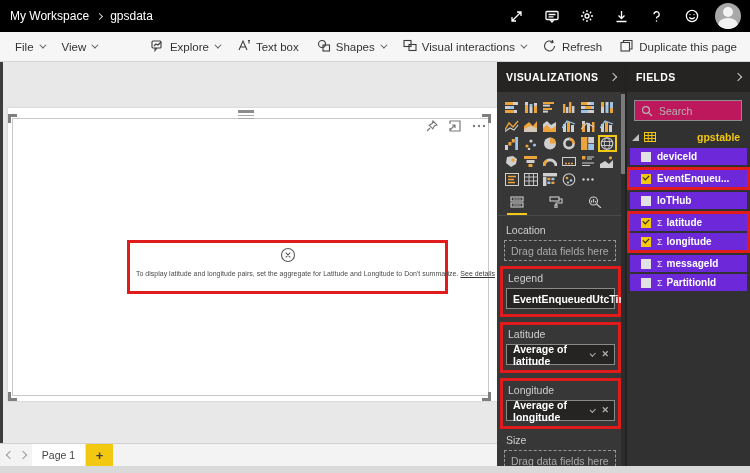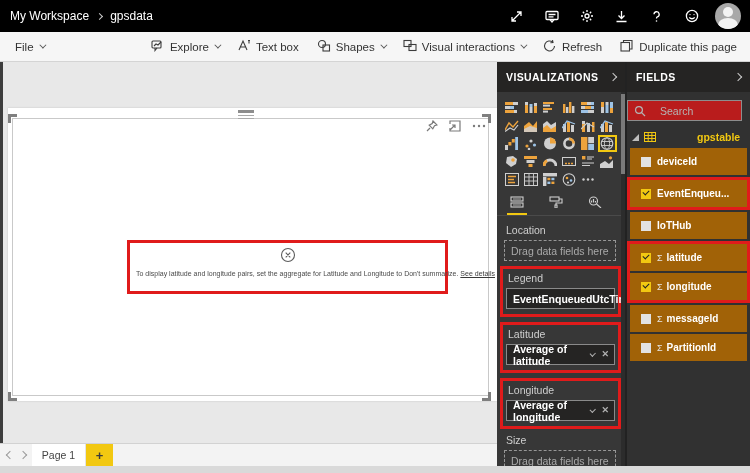--- a/index.html
+++ b/index.html
@@ -77,28 +77,28 @@
   .well-drop { border:1px dashed #979797; color:#a9a9a9; height:21px; display:flex; align-items:center; padding-left:6px; cursor:default; }
   .well-value { background:#252423; border:1px solid #8a8a8a; height:21px; display:flex; align-items:center; padding:0 5px 0 6px; color:#fff; font-weight:bold; cursor:pointer; }
   .wv-caret { margin-left:auto; width:5px; height:5px; border-right:1.2px solid #b0b0b0; border-bottom:1.2px solid #b0b0b0; transform:rotate(45deg) translateY(-1px); }
   .wv-x { color:#b0b0b0; margin-left:7px; font-size:9px; line-height:1; cursor:pointer; }
   .well.hl { border:3px solid #e01b1b; margin:0 -5px 5px -4px; padding:0 3px 5px 3px; }
   .viz-scroll { position:absolute; right:0; top:30px; bottom:0; width:4px; background:#2c2c2c; }
   .viz-scroll i { position:absolute; top:2px; left:0; width:4px; height:80px; background:#7a7a7a; display:block; }
 
   
   .fields-panel { position:absolute; left:625px; top:62px; width:125px; height:404px; background:#313131; border-left:2px solid #222; overflow:hidden; z-index:20; }
-  .search-box { margin:8px 8px 7px 0; height:21px; border:1px solid #8d8d8d; background:#b91c1c; display:flex; align-items:center; padding-left:6px; gap:14px; }
+  .search-box { margin:8px 8px 7px 7px; height:21px; border:1px solid #8d8d8d; background:#be185d; display:flex; align-items:center; padding-left:6px; gap:6px; }
   .search-box svg { stroke:#b5b5b5; fill:none; stroke-width:1.2; flex:none; }
   .search-box input { background:transparent; border:none; outline:none; color:#cfcfcf; font-size:10.5px; width:80px; font-family:"Liberation Sans",sans-serif; }
   .search-box input::placeholder { color:#b5b5b5; opacity:1; }
   .table-row { display:flex; align-items:center; gap:5px; padding:3px 0 5px 5px; cursor:pointer; }
   .expand-tri { width:0; height:0; border-left:7px solid transparent; border-bottom:7px solid #bdbdbd; transform:rotate(0deg); }
   .table-name { color:#F2C811; font-weight:bold; font-size:10.5px;margin-left:36px; }
-  .field-row { height:27px; background:#a16207; margin:0 3px 2px 3px; display:flex; align-items:center; padding-left:11px; gap:6px; font-size:10px; color:#fff; font-weight:bold; cursor:pointer; }
+  .field-row { height:17px; background:#6d28d9; margin:0 3px 2px 3px; display:flex; align-items:center; padding-left:11px; gap:6px; font-size:10px; color:#fff; font-weight:bold; cursor:pointer; }
   .checkbox { width:10px; height:10px; background:#e2e2e2; flex:none; position:relative; cursor:pointer; }
   .checkbox.checked { background:#F2C811; }
   .checkbox.checked::after { content:""; position:absolute; left:2px; top:1px; width:5px; height:3px; border-left:1.6px solid #222; border-bottom:1.6px solid #222; transform:rotate(-45deg); }
   .sigma { font-size:9px; font-weight:normal; color:#e8e8e8; margin-right:-2px; }
   .fgroup-red { border:3px solid #e01b1b; margin:0 0 2px 0; }
   .fgroup-red .field-row { margin:0 0 2px 0; }
   .fgroup-red .field-row:last-child { margin-bottom:0; }
 </style>
 </head>
 <body>
@@ -147,20 +147,24 @@
         </svg>
     </span>
     <span class="avatar"></span>
   </div>
 </div>
 
 <div class="menubar">
   <div class="menu-left">
       <div class="menu-item">
         <span>File</span>
+        <i class="cv"></i>
+      </div>
+      <div class="menu-item">
+        <span>View</span>
         <i class="cv"></i>
       </div>
     </div>
   <div class="menu-right">
       <div class="menu-item">
         <span><svg width="14" height="13" viewBox="0 0 14 13">
             <rect x="1" y="2" width="9" height="7" rx="1" fill="none" stroke="#3c3c3c" stroke-width="1.1"></rect>
             <path d="M4,9 v2.5 l2,-2.5" fill="none" stroke="#3c3c3c" stroke-width="1.1"></path>
             <path d="M3,7 l2,-2 l2,1 l3,-3" fill="none" stroke="#3c3c3c" stroke-width="1.1"></path>
           </svg></span>

